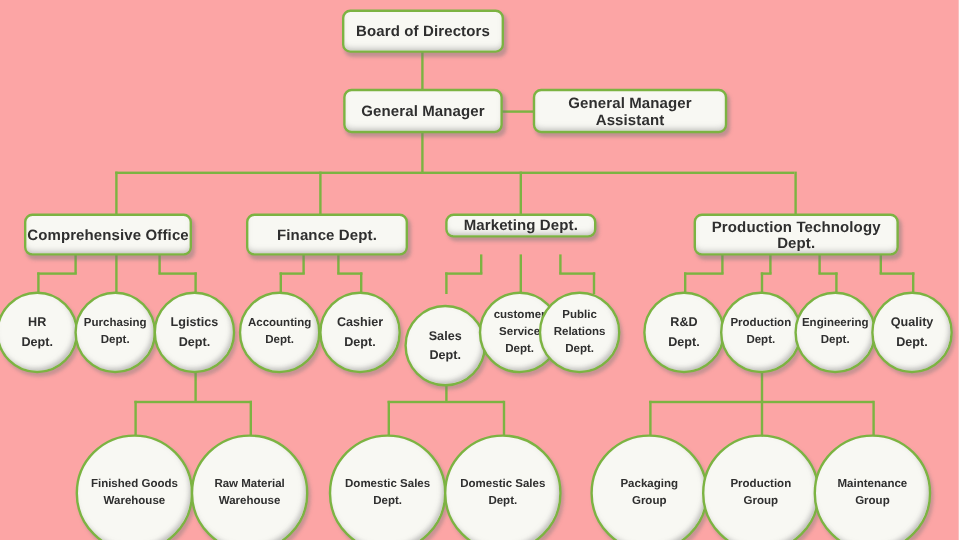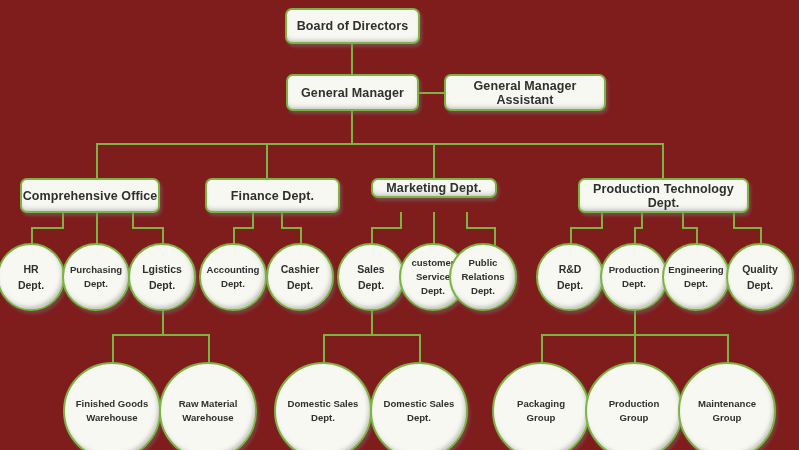--- a/index.html
+++ b/index.html
@@ -4,21 +4,21 @@
 <style>
   html, body {
     margin: 0;
     padding: 0;
     background: #f0f0f0;
   }
   #chart-canvas {
     position: relative;
     width: 799px;
     height: 450px;
-    background: #7f1d1d;
+    background: #fca5a5;
     font-family: "Liberation Sans", sans-serif;
     overflow: hidden;
   }
 
   
   .conn {
     position: absolute;
     background: #7cb342;
   }
   .conn-h { height: 2px; }
@@ -177,21 +177,21 @@
   <div class="node-circle tight" style="left:199px; top:243px; width:68px; height:68px;">
     <span>Accounting</span>
     <span>Dept.</span>
   </div>
 
   <div class="node-circle" style="left:266px; top:243px; width:68px; height:68px;">
     <span>Cashier</span>
     <span>Dept.</span>
   </div>
 
-  <div class="node-circle" style="left:337px; top:243px; width:68px; height:68px;align-items:center;">
+  <div class="node-circle" style="left:337px; top:254px; width:68px; height:68px;align-items:center;">
     <span>Sales</span>
     <span>Dept.</span>
   </div>
 
   <div class="node-circle tight" style="left:399px; top:243px; width:68px; height:68px;">
     <span>customer</span>
     <span>Service</span>
     <span>Dept.</span>
   </div>
 

